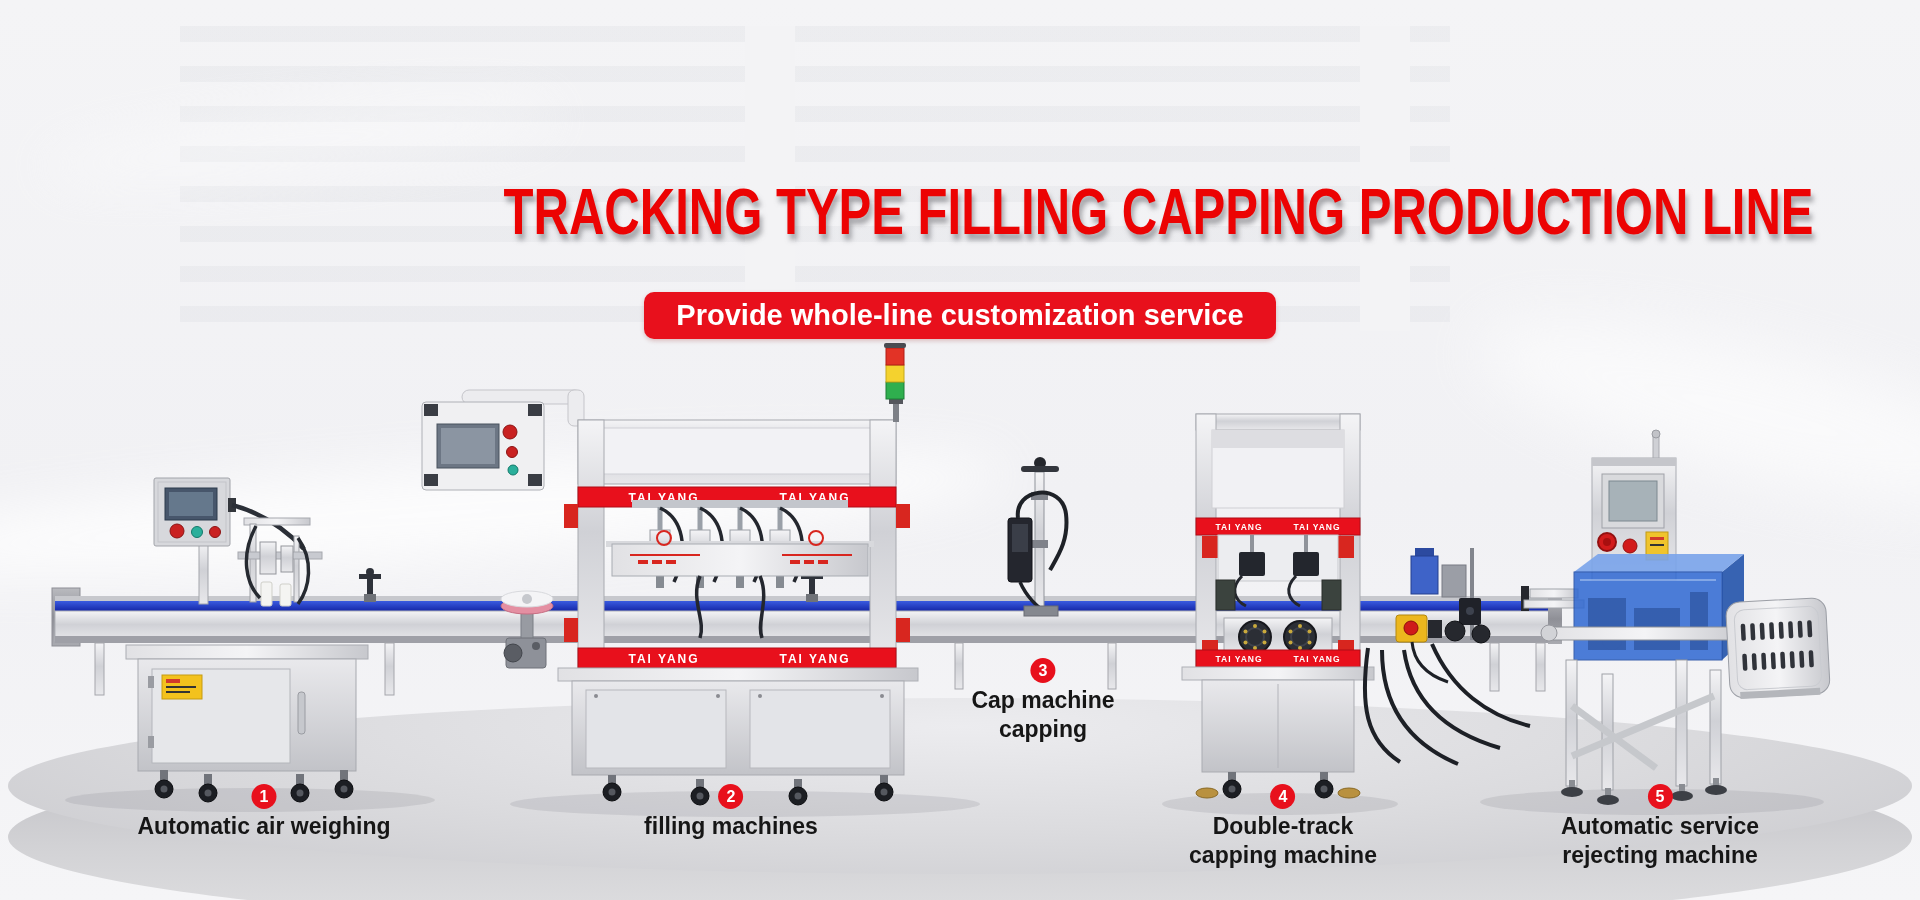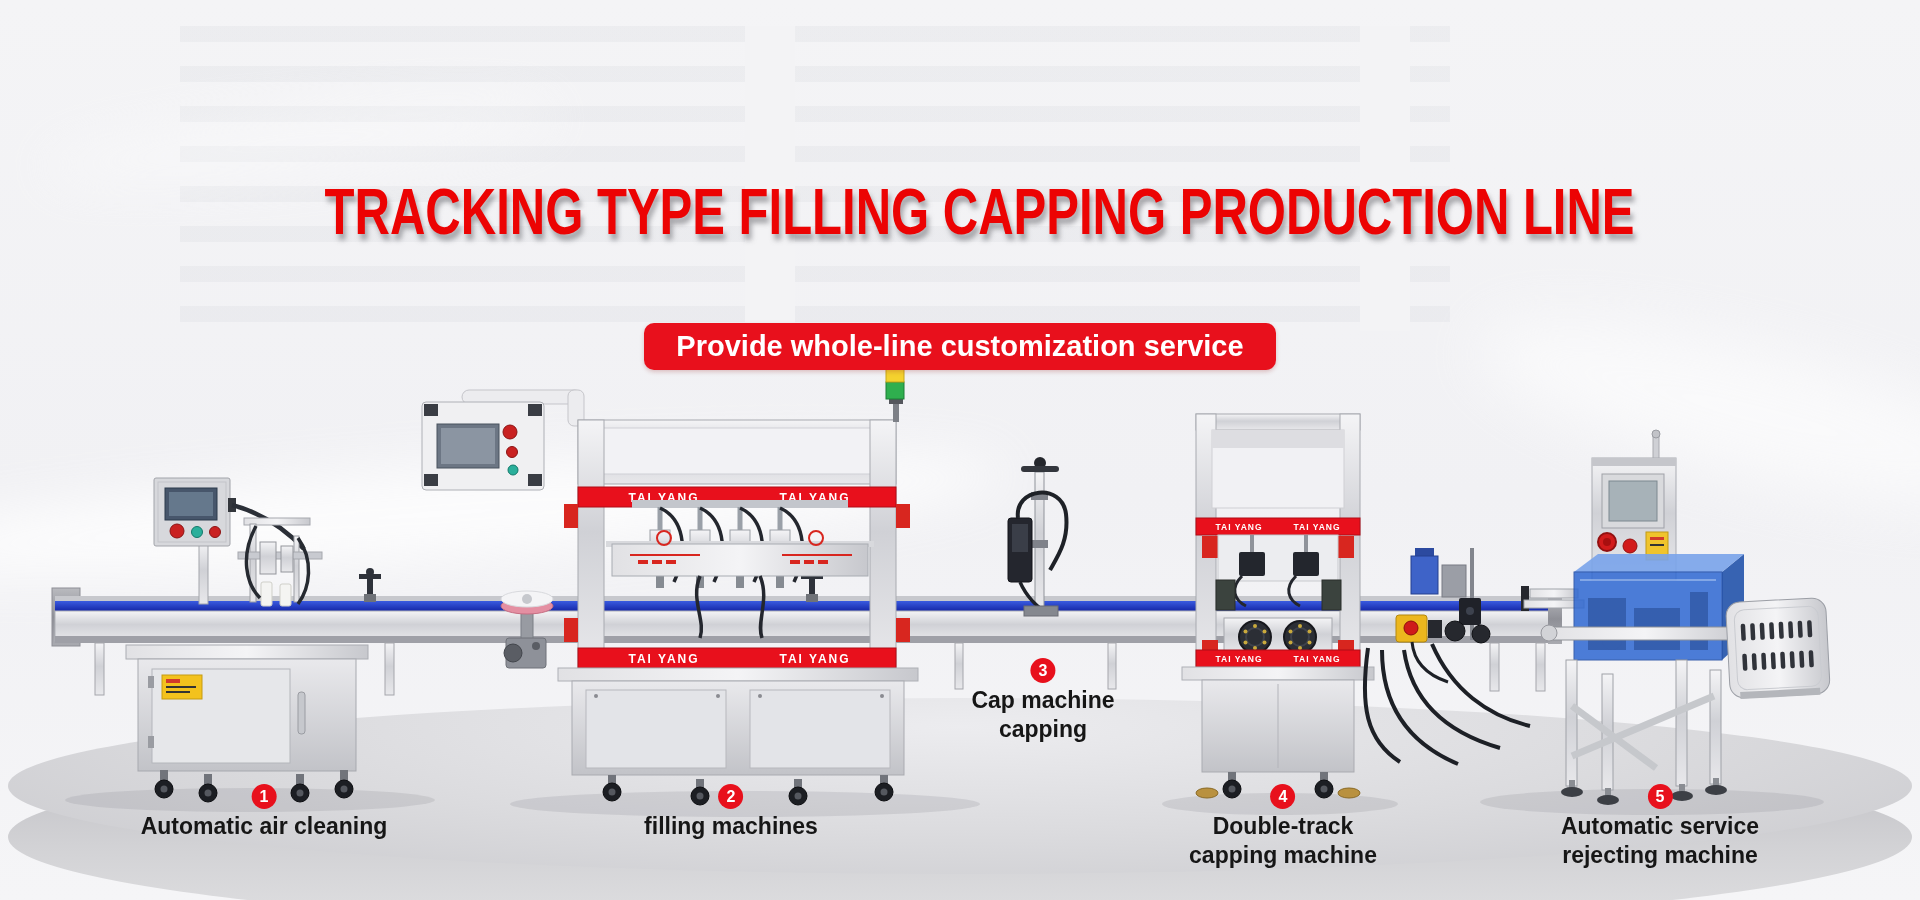--- a/index.html
+++ b/index.html
@@ -15,27 +15,27 @@
   .streak{background:#ffffff;border-radius:50%;}
   .streakA{left:-140px;top:468px;width:1150px;height:92px;opacity:.8;filter:blur(26px);transform:rotate(-4deg);}
   .streakB{left:1470px;top:350px;width:580px;height:130px;opacity:.6;filter:blur(30px);transform:rotate(14deg);}
   .streakC{left:40px;top:110px;width:520px;height:64px;opacity:.35;filter:blur(26px);transform:rotate(-6deg);}
   
   .plat-side{left:8px;top:742px;width:1904px;height:190px;border-radius:50%;
     background:linear-gradient(180deg,#bdbdc2 0%,#d2d2d5 55%,#e0e0e2 100%);}
   .plat-top{left:8px;top:698px;width:1904px;height:176px;border-radius:50%;
     background:radial-gradient(ellipse at 50% 16%,#ececef 0%,#dbdbde 52%,#c9c9cd 100%);}
   
-  .headline{left:0;right:0;top:178px;height:74px;text-align:center;white-space:nowrap;padding-left:40px;}
+  .headline{left:0;right:0;top:178px;height:74px;text-align:right;white-space:nowrap;padding-left:40px;}
   .headline span{display:inline-block;font-weight:bold;font-size:57px;letter-spacing:0px;
     color:#ec0303;transform:scale(0.86,1.14);transform-origin:50% 50%;
     text-shadow:3px 5px 5px rgba(105,105,112,0.55);}
   
   .pill{left:644px;top:292px;width:632px;height:47px;background:#e8101c;border-radius:10px;
-    box-shadow:0 2px 4px rgba(150,40,40,0.25);margin-top:31px;}
+    box-shadow:0 2px 4px rgba(150,40,40,0.25);}
   .pill span{display:block;text-align:center;line-height:47px;color:#ffffff;font-weight:bold;font-size:29px;}
   
   .m-label{position:absolute;transform:translateX(-50%);text-align:center;}
   .num{width:25px;height:25px;border-radius:50%;background:#e8101c;color:#fff;
     font-weight:bold;font-size:16px;line-height:25px;margin:0 auto 3px auto;}
   .cap{font-size:23px;line-height:29px;font-weight:bold;color:#161616;white-space:nowrap;}
   svg{position:absolute;left:0;top:0;}
 </style>
 </head>
 <body>
@@ -484,21 +484,21 @@
   <div class="abs headline">
     <span>TRACKING TYPE FILLING CAPPING PRODUCTION LINE</span>
   </div>
 
   <div class="abs pill">
     <span>Provide whole-line customization service</span>
   </div>
 
   <div class="m-label" style="left:264px;top:784px;">
     <div class="num">1</div>
-    <div class="cap">Automatic air cleaning</div>
+    <div class="cap">Automatic air weighing</div>
   </div>
   <div class="m-label" style="left:731px;top:784px;">
     <div class="num">2</div>
     <div class="cap">filling machines</div>
   </div>
   <div class="m-label" style="left:1043px;top:658px;">
     <div class="num">3</div>
     <div class="cap">Cap machine</div>
     <div class="cap">capping</div>
   </div>

